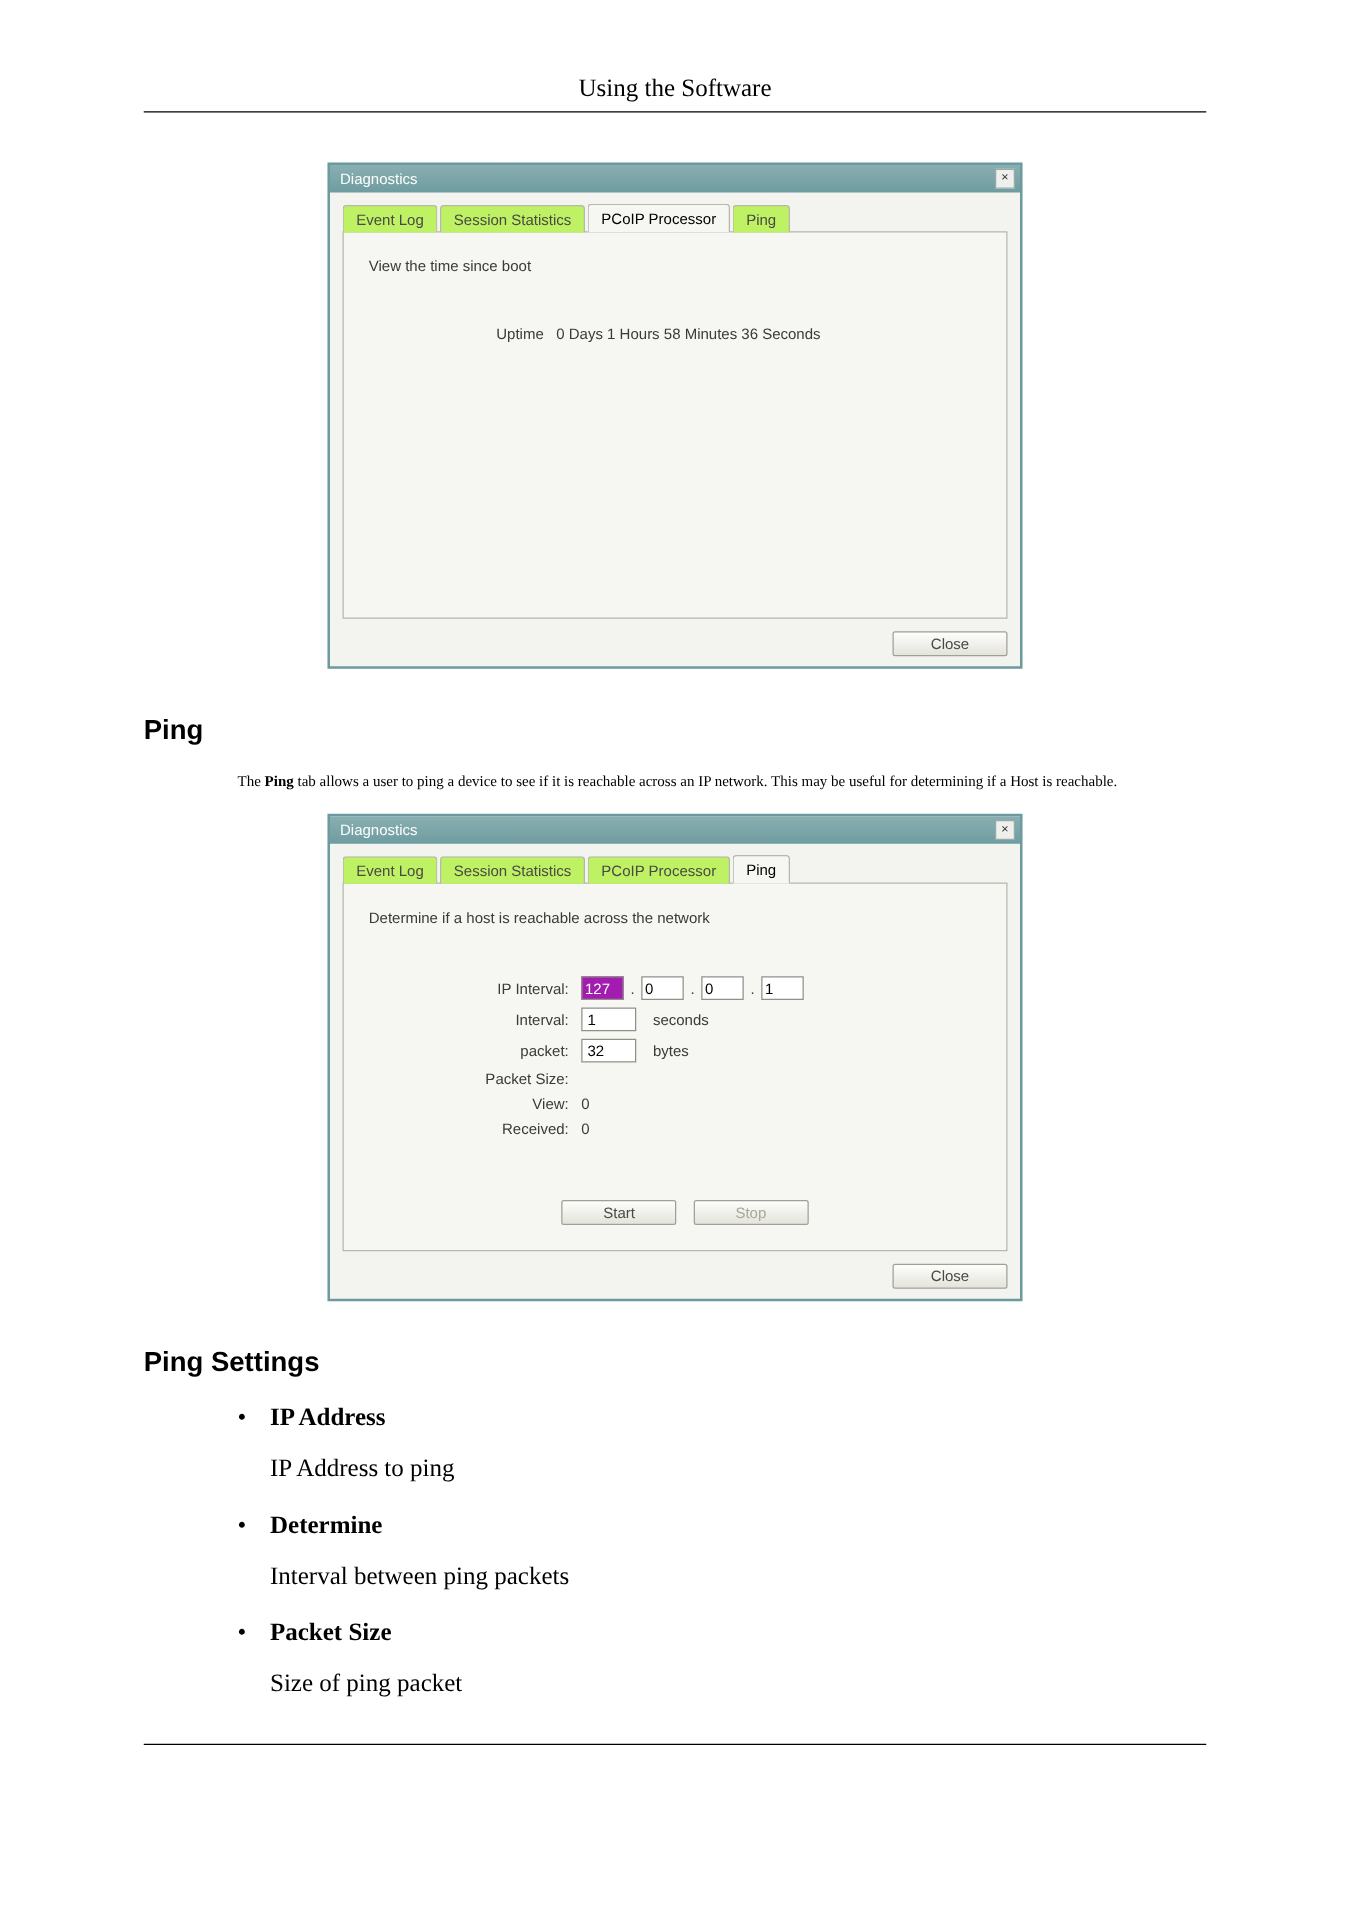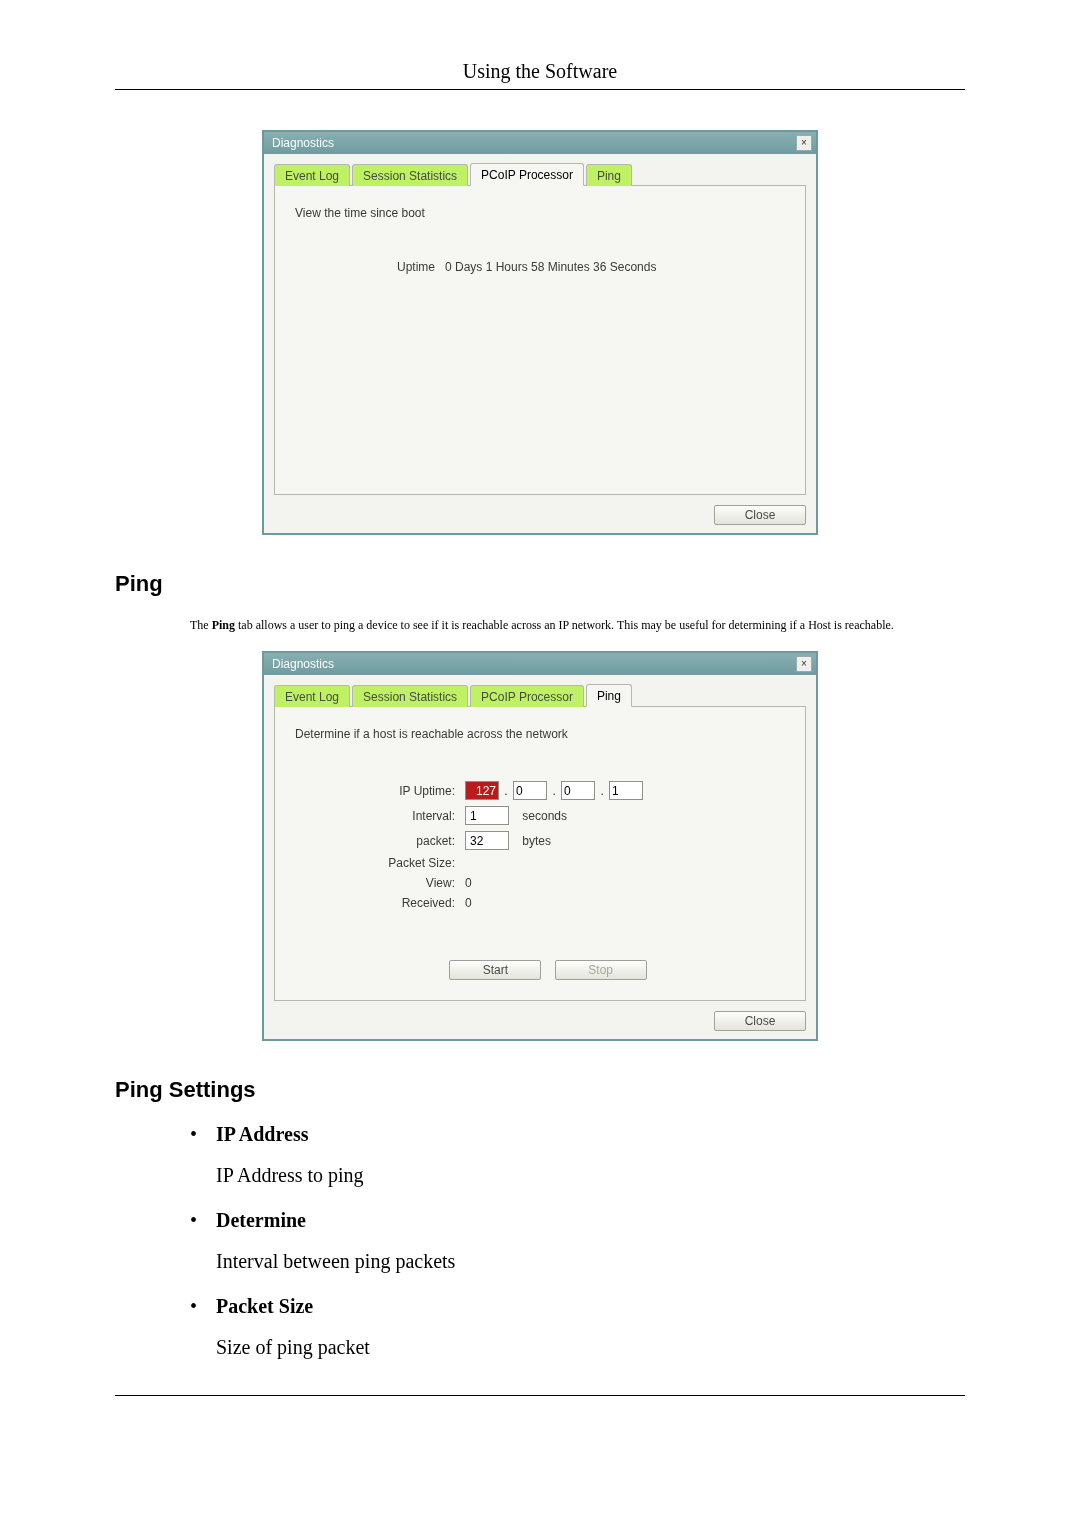--- a/index.html
+++ b/index.html
@@ -94,21 +94,21 @@
   .kv-label { width: 160px; text-align: right; padding-right: 10px; }
   .kv-val   { }
   .ip-box {
     width: 28px; height: 17px;
     border: 1px solid #909088;
     background: #fff;
     font-size: 12px;
     padding: 0 2px;
     text-align: left;
   }
-  .ip-box.sel { background:#b91c1c; color:#fff;text-align:right; }
+  .ip-box.sel { background:#a21caf; color:#fff; }
   .ip-dot { margin: 0 2px; }
   .num-box { width:34px; height:17px; border:1px solid #909088; background:#fff; font-size:12px; padding:0 4px; }
   .unit { margin-left: 10px; }
   .btn {
     display:inline-block;
     min-width: 66px;
     padding: 2px 12px;
     font-size: 12px;
     background: linear-gradient(#fdfdfb,#e4e4dc);
     border: 1px solid #a0a096;
@@ -218,21 +218,21 @@
         <div class="tab">Event Log</div>
         <div class="tab">Session Statistics</div>
         <div class="tab">PCoIP Processor</div>
         <div class="tab active">Ping</div>
       </div>
 
       <div class="tab-panel">
         <div class="desc-line">Determine if a host is reachable across the network</div>
 
         <div class="kv-row">
-          <div class="kv-label">IP Uptime:</div>
+          <div class="kv-label">IP Interval:</div>
           <div class="kv-val">
             <input class="ip-box sel" value="127" style="">
             <span class="ip-dot">.</span>
             <input class="ip-box" value="0" style="">
             <span class="ip-dot">.</span>
             <input class="ip-box" value="0" style="">
             <span class="ip-dot">.</span>
             <input class="ip-box" value="1" style="">
           </div>
         </div>

